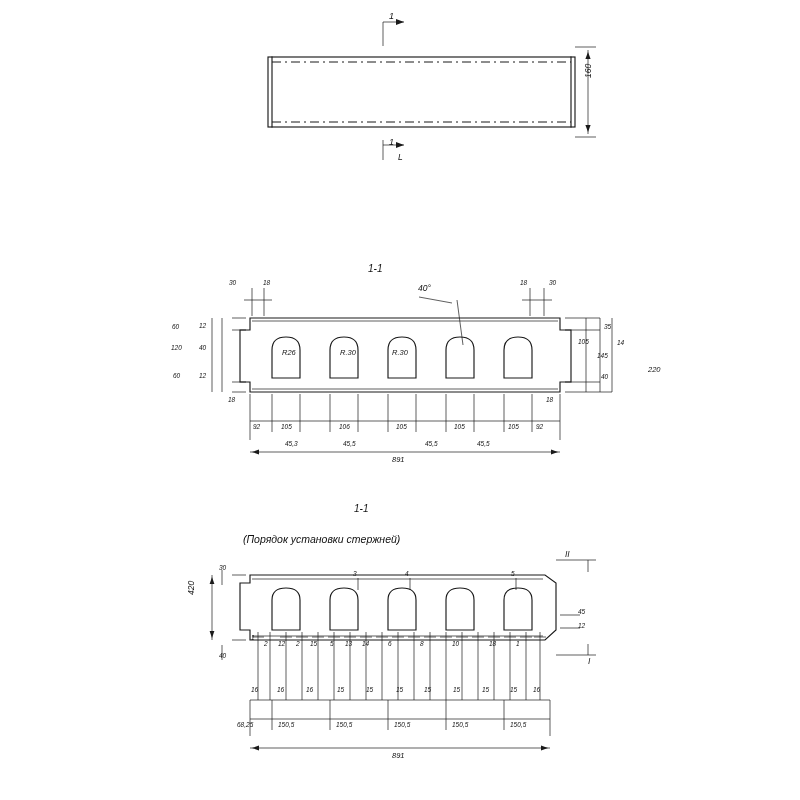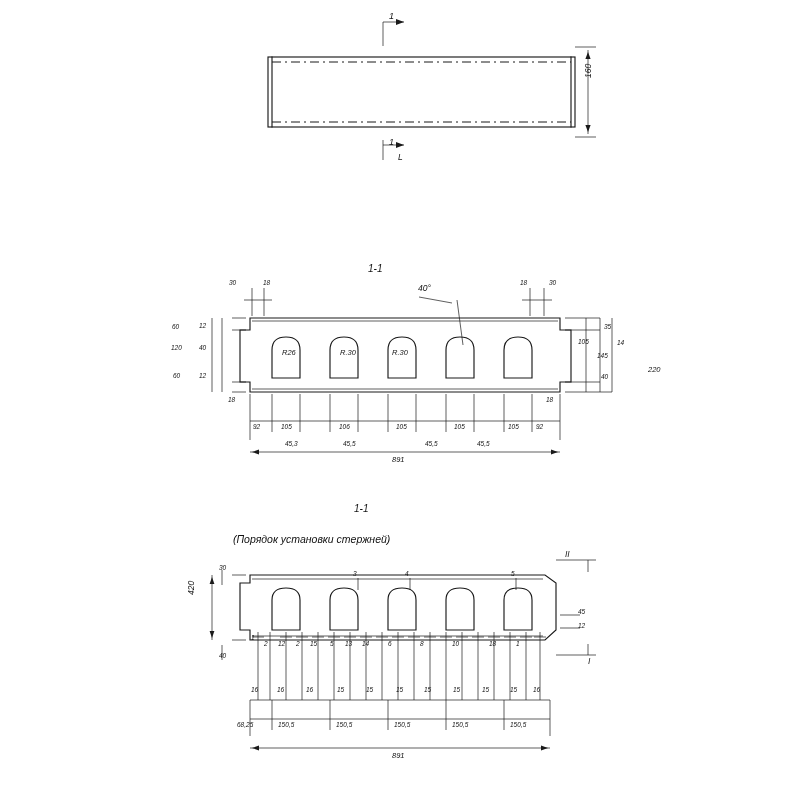--- a/index.html
+++ b/index.html
@@ -295,21 +295,21 @@
   <div style="position:absolute;left:508px;top:423px;" class="dim-xs">105</div>
   <div style="position:absolute;left:536px;top:423px;" class="dim-xs">92</div>
 
   <div style="position:absolute;left:285px;top:440px;" class="dim-xs">45,3</div>
   <div style="position:absolute;left:343px;top:440px;" class="dim-xs">45,5</div>
   <div style="position:absolute;left:425px;top:440px;" class="dim-xs">45,5</div>
   <div style="position:absolute;left:477px;top:440px;" class="dim-xs">45,5</div>
   <div style="position:absolute;left:392px;top:455px;" class="dim-sm">891</div>
 
   <div style="position:absolute;left:354px;top:503px;" class="title">1-1</div>
-  <div style="position:absolute;left:233px;top:533px;" class="subtitle">(Порядок  установки  стержней)</div>
+  <div style="position:absolute;left:243px;top:533px;" class="subtitle">(Порядок  установки  стержней)</div>
 
   <div style="position:absolute;left:186px;top:595px;transform:rotate(-90deg);transform-origin:left top;" class="dim">420</div>
   <div style="position:absolute;left:219px;top:564px;" class="dim-xs">30</div>
   <div style="position:absolute;left:219px;top:652px;" class="dim-xs">40</div>
   <div style="position:absolute;left:565px;top:549px;" class="dim">II</div>
   <div style="position:absolute;left:588px;top:656px;" class="dim">I</div>
   <div style="position:absolute;left:578px;top:608px;" class="dim-xs">45</div>
   <div style="position:absolute;left:578px;top:622px;" class="dim-xs">12</div>
 
   <div style="position:absolute;left:353px;top:570px;" class="dim-xs">3</div>

